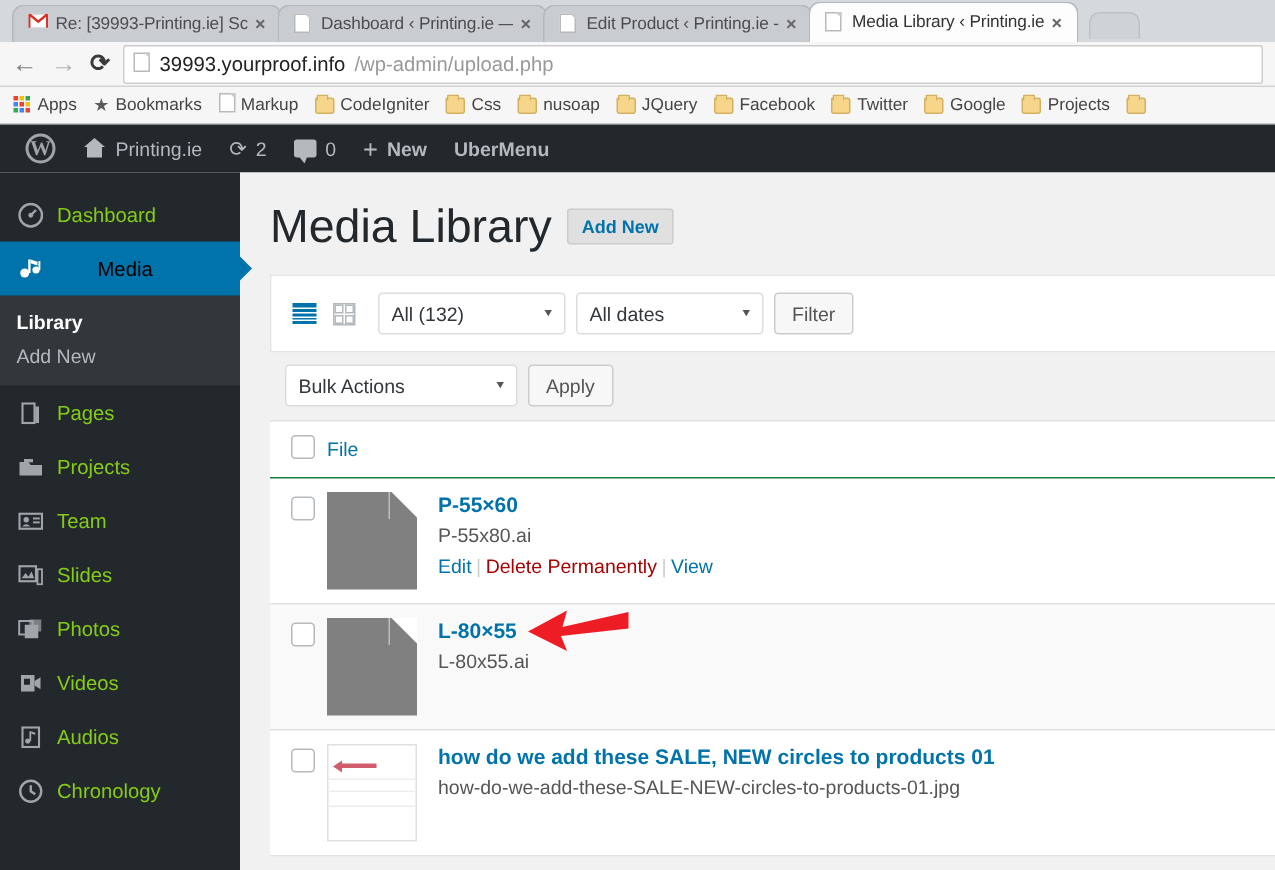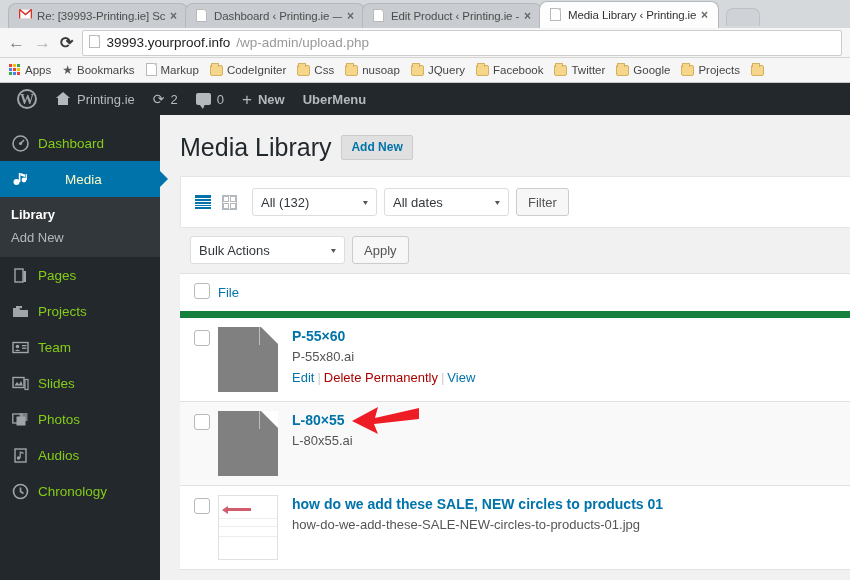--- a/index.html
+++ b/index.html
@@ -264,21 +264,21 @@
     display: flex;
     align-items: center;
     gap: 9px;
     padding: 9px 0 9px 11px;
     font-size: 13.5px;
     color: #84cc16;
     position: relative;
   }
   .menu-item.current {
     background: #0073aa;
-    color: #fef9c3;
+    color: #000000;
     font-weight: normal;
     gap: 36px;
   }
   .menu-item.current::after {
     content: "";
     position: absolute;
     right: -8px; top: 50%;
     transform: translateY(-50%);
     border-top: 8px solid transparent;
     border-bottom: 8px solid transparent;
@@ -308,21 +308,21 @@
     padding: 10px 0 0 20px;
     overflow: hidden;
   }
   .page-title-row {
     display: flex;
     align-items: center;
     gap: 10px;
     margin: 8px 0 14px 0;
   }
   .page-title {
-    font-size: 25px;
+    font-size: 31px;
     font-weight: 400;
     color: #23282d;
     font-family: "Liberation Sans", sans-serif;
     text-align: right;
   }
   .page-title-action {
     font-size: 12px;
     font-weight: bold;
     color: #0073aa;
     background: #e0e0e0;
@@ -408,21 +408,21 @@
   }
 
   table.media-table { width: 100%; border-collapse: collapse; background: #fff; }
   table.media-table thead th {
     text-align: left;
     font-size: 13px;
     font-weight: normal;
     color: #0073aa;
     padding: 9px 0;
     border-top: 1px solid #e1e1e1;
-    border-bottom: 7px solid #15803d;
+    border-bottom: 1px solid #15803d;
     background: #fff;
   }
   .cb-col { width: 38px; padding-left: 14px !important; }
   .wpcheck {
     width: 16px; height: 16px;
     border: 1px solid #b4b9be;
     background: #fff;
     border-radius: 3px;
     display: inline-block;
   }
@@ -733,20 +733,30 @@
         <span class="menu-icon">
           <svg width="17" height="17" viewBox="0 0 17 17">
               <rect x="0.8" y="3" width="9" height="9" fill="none" stroke="#a0a5aa" stroke-width="1.3"></rect>
               <rect x="4.5" y="5.5" width="9" height="9" fill="#a0a5aa"></rect>
               <rect x="7.5" y="2" width="8" height="8" fill="#a0a5aa" opacity="0.7"></rect>
             </svg>
         </span>
         <span>Photos</span>
       </div>
 
+      <div class="menu-item">
+        <span class="menu-icon">
+          <svg width="17" height="17" viewBox="0 0 17 17">
+              <rect x="2" y="3" width="9" height="11" fill="#a0a5aa"></rect>
+              <path d="M11 7 L15 4.5 L15 12.5 L11 10 Z" fill="#a0a5aa"></path>
+              <rect x="4" y="5.5" width="4" height="4" fill="#23282d"></rect>
+            </svg>
+        </span>
+        <span>Videos</span>
+      </div>
 
       <div class="menu-item">
         <span class="menu-icon">
           <svg width="17" height="17" viewBox="0 0 17 17">
               <rect x="3" y="2" width="11" height="13" fill="none" stroke="#a0a5aa" stroke-width="1.4"></rect>
               <circle cx="6.5" cy="11" r="1.7" fill="#a0a5aa"></circle>
               <rect x="7.6" y="4.5" width="1.2" height="6.5" fill="#a0a5aa"></rect>
               <path d="M8.8 4.5 L11.5 5.5 L11.5 7 L8.8 6 Z" fill="#a0a5aa"></path>
             </svg>
         </span>

